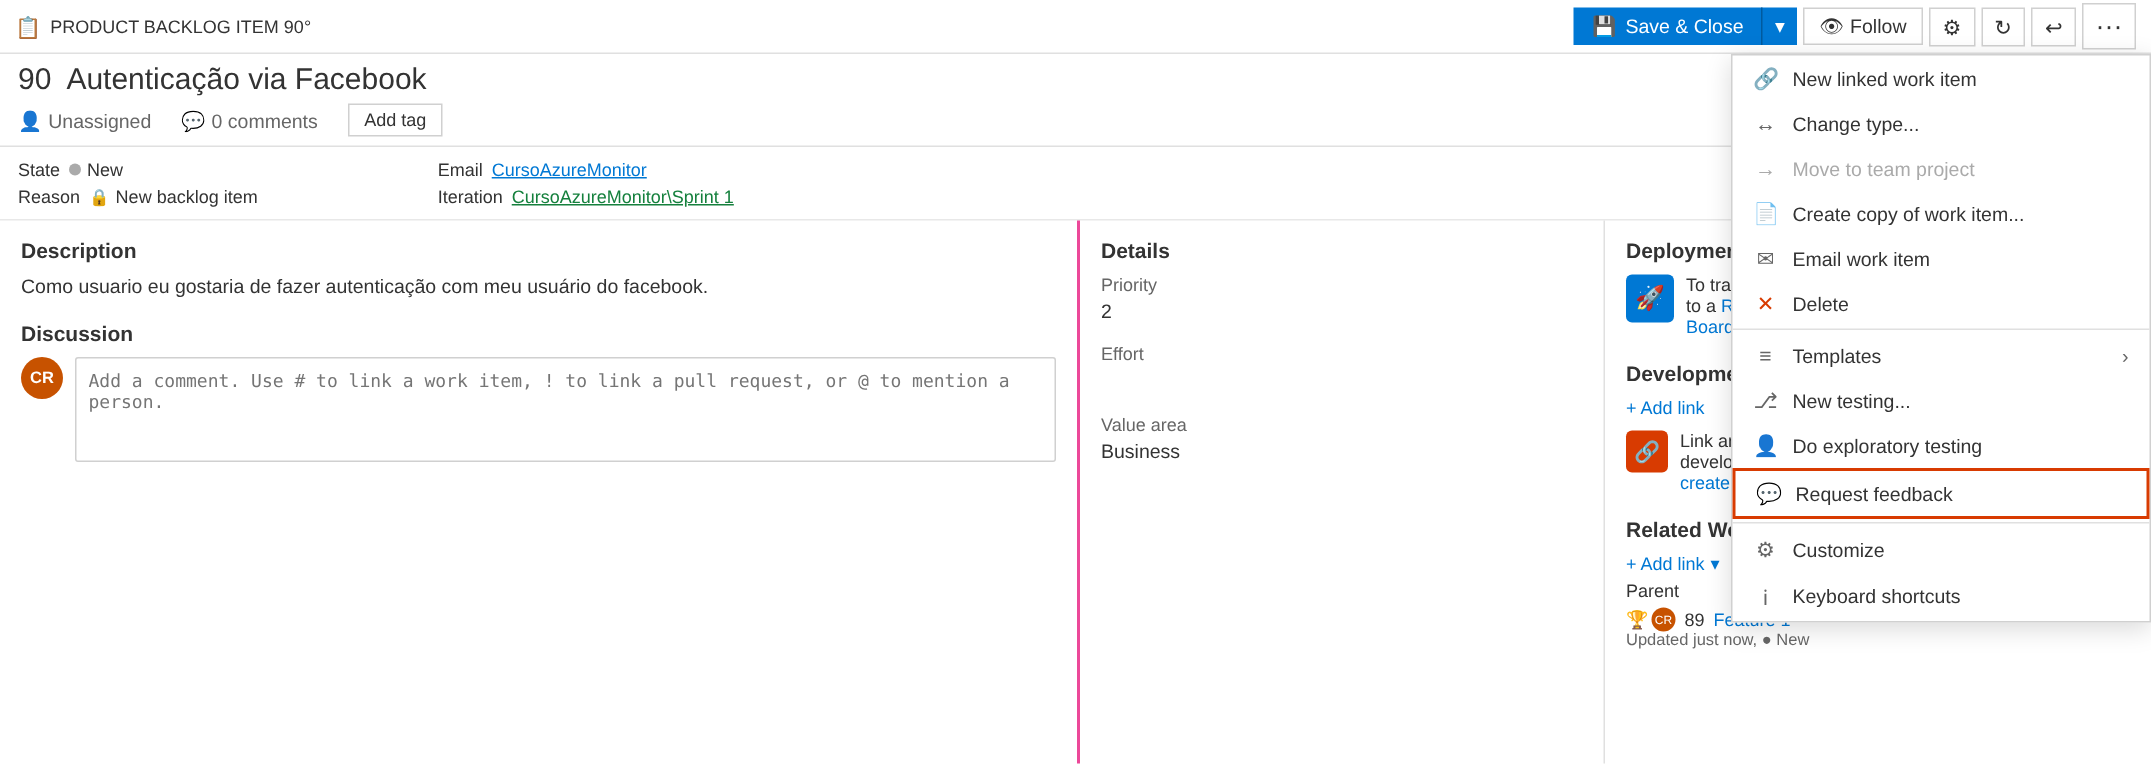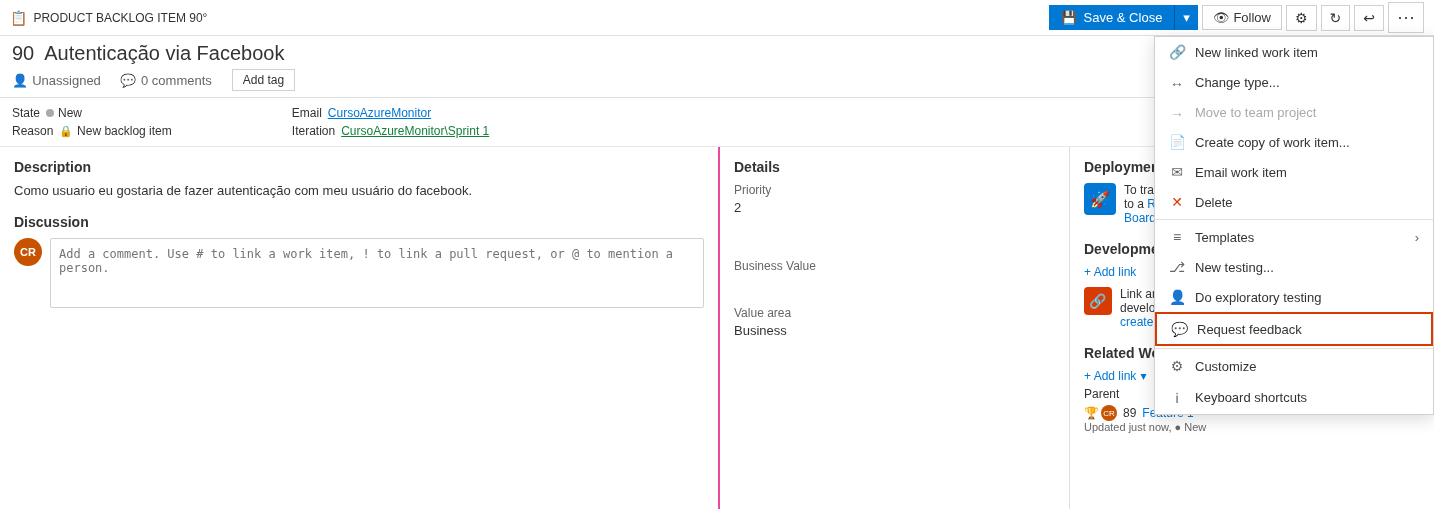--- a/index.html
+++ b/index.html
@@ -236,24 +236,21 @@
     </div>
   </div>
 
   <div class="middle-panel">
     <div class="section-title">Details</div>
     <div class="detail-field">
       <div class="detail-field-label">Priority</div>
       <div class="detail-field-value">2</div>
     </div>
     <div class="detail-field">
-      <div class="detail-field-value" style="min-height:16px;"></div>
-    </div>
-    <div class="detail-field">
-      <div class="detail-field-label">Business Value</div>
+      <div class="detail-field-label">Effort</div>
       <div class="detail-field-value" style="min-height:16px;"></div>
     </div>
     <div class="detail-field">
       <div class="detail-field-label">Value area</div>
       <div class="detail-field-value">Business</div>
     </div>
   </div>
 
   <div class="right-panel">
 

